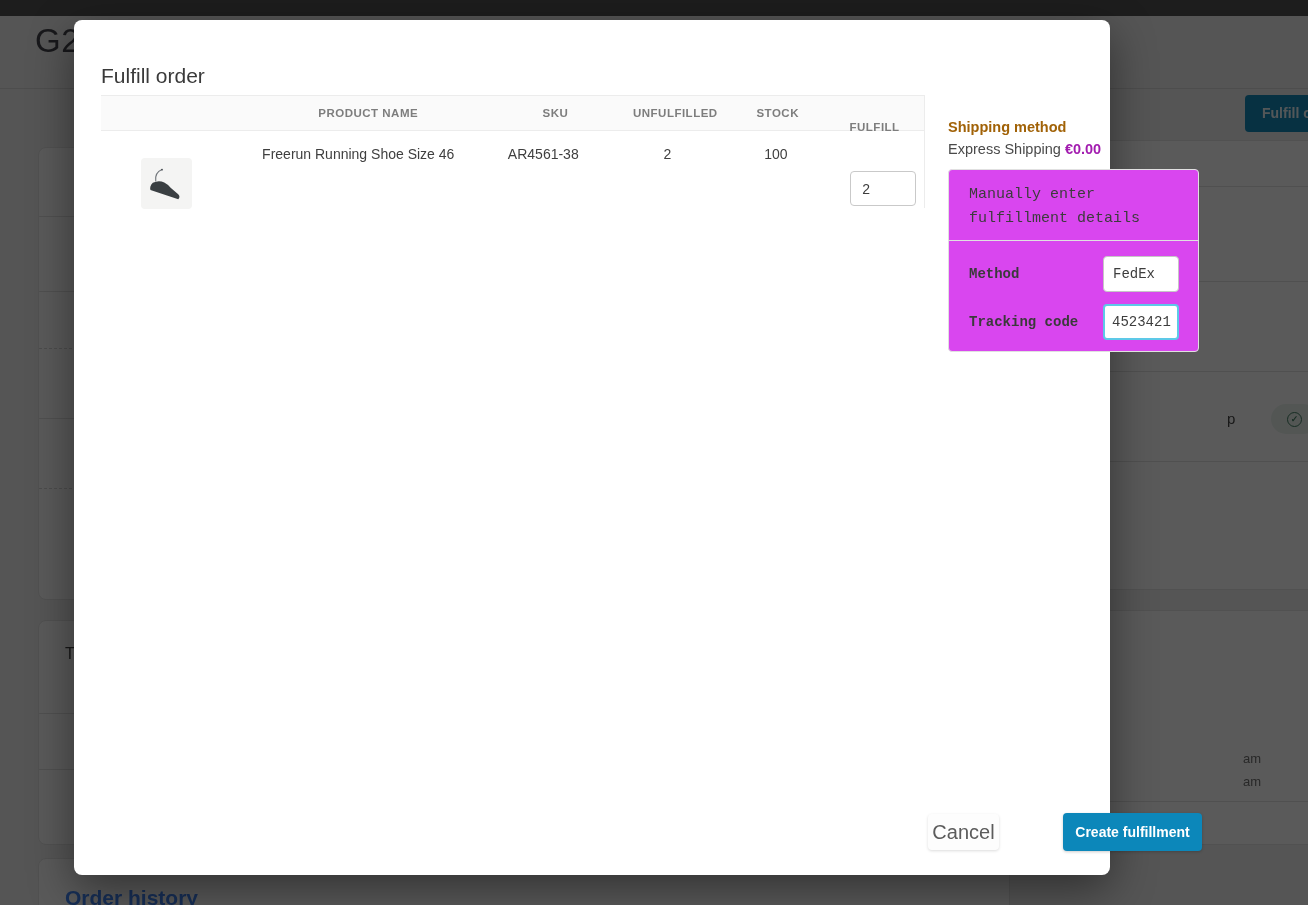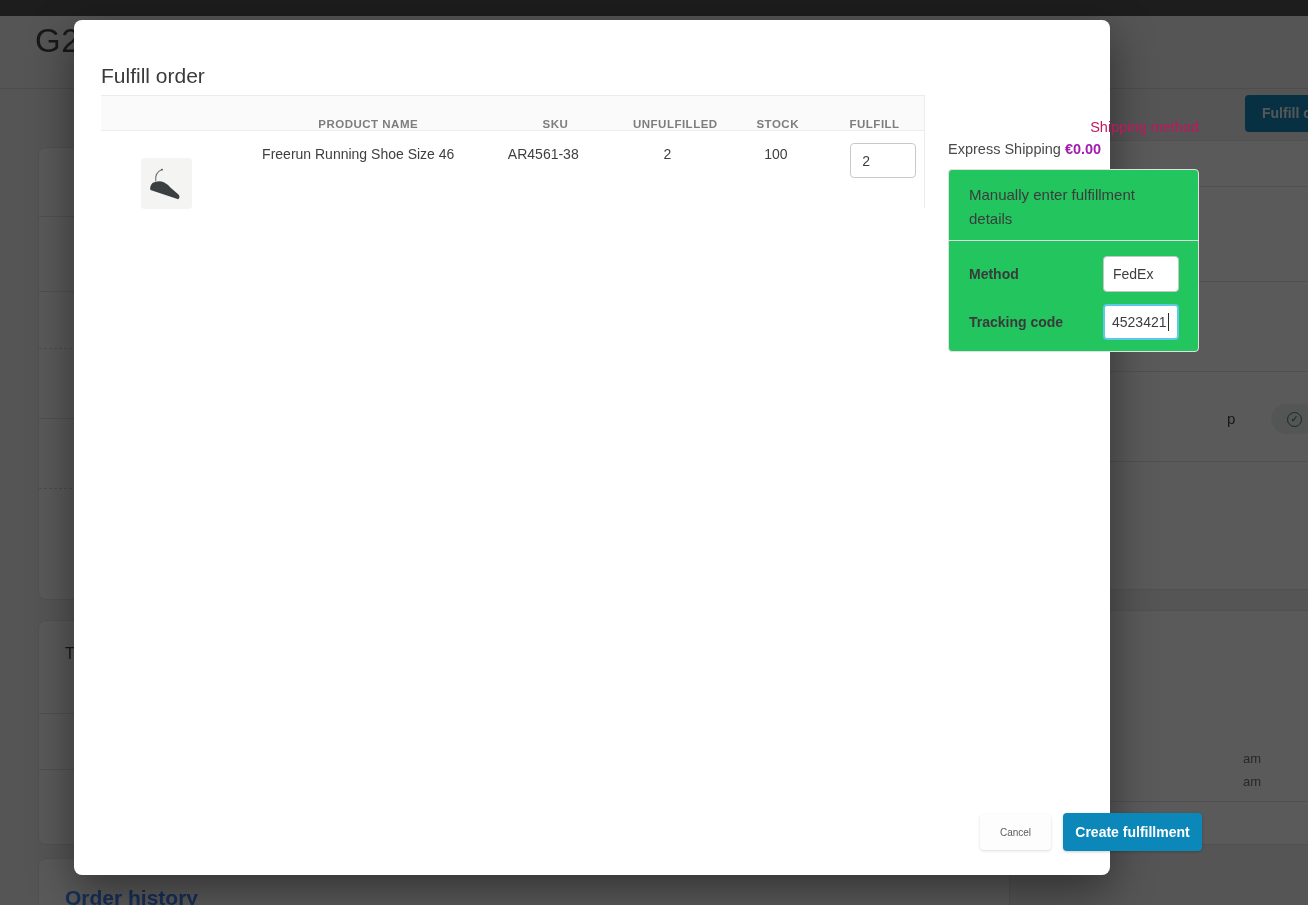--- a/index.html
+++ b/index.html
@@ -37,52 +37,52 @@
 
   
   .overlay { position:absolute; inset:0; background:rgba(5,5,5,0.66); z-index:2; }
 
   
   .modal { position:absolute; left:74px; top:20px; width:1036px; height:855px; z-index:3;
     background:#ffffff; border-radius:8px; box-shadow:0 14px 45px rgba(0,0,0,.45); }
   .mtitle { position:absolute; left:27px; top:44px; font-size:21px; color:#3a3a3a; }
 
   .table { position:absolute; left:27px; top:75px; width:824px; border-right:1px solid #ececec; }
-  .thead { display:flex; align-items:flex-end; height:36px; background:#fafafa;
+  .thead { display:flex; align-items:center; height:36px; background:#fafafa;
     border-top:1px solid #ececec; border-bottom:1px solid #ececec; }
   .th { font-size:11.5px; font-weight:700; color:#7d7d7d; letter-spacing:.5px; text-align:center; }
   .trow { display:flex; height:77px;gap:16px; }
   .td { font-size:14px; color:#3f3f3f; text-align:center; padding-top:15px; line-height:16px; }
   .c1 { width:145px; } .c2 { width:245px; } .c3 { width:130px; }
-  .c4 { width:110px; } .c5 { width:95px; } .c6 { width:99px; }
+  .c4 { width:110px; } .c5 { width:95px; } .c6 { width:99px;margin-top:28px; }
   .thumb { width:51px; height:51px; margin:12px auto 0; background:#f4f4f3; border-radius:4px;
     display:flex; align-items:center; justify-content:center; }
   .qty { width:66px; height:35px; margin:12px 0 0 8px; border:1px solid #c9c9c9; border-radius:4px;
     padding:0 0 0 11px; font-size:14px; color:#3d3d3d; font-family:inherit; background:#fff; }
 
   .panel { position:absolute; left:874px; top:99px; width:251px; }
-  .ship-h { font-size:14.5px; font-weight:400; color:#be185d; margin-bottom:6px;text-align:right; }
+  .ship-h { font-size:14.5px; font-weight:700; color:#a16207; margin-bottom:6px; }
   .ship-v { font-size:14.5px; color:#4a4a4a; margin-bottom:12px; }
   .ship-v b { color:#a21caf; }
-  .mcard { border:1px solid #e0e0e0; border-radius:4px; background:#22c55e; }
+  .mcard { border:1px solid #e0e0e0; border-radius:4px; background:#d946ef;font-family:Liberation Mono, monospace; }
   .mcard-title { padding:13px 20px 9px; font-size:15px; line-height:24px; color:#3c3c3c; }
   .mdv { border-top:1px solid #e0e0e0; }
   .frow { display:flex; align-items:center; justify-content:space-between;
     padding:0 19px 0 20px; }
   .frow.r1 { margin-top:15px; }
   .frow.r2 { margin-top:12px; margin-bottom:11px; }
   .frow label { font-size:14px; font-weight:600; color:#3a3a3a; }
   .fin { width:76px; height:36px; border:1px solid #c6c6c6; border-radius:4px;
     padding:0 9px; font-size:14px; color:#3d3d3d; font-family:inherit; background:#fff; }
   .fin.focus { border:2px solid #5dc9e8; display:flex; align-items:center; padding:0 7px; }
   .caret { width:1.5px; height:18px; background:#2b2b2b; margin-left:1px; }
 
-  .btn-cancel { position:absolute; left:906px; top:794px; width:71px; height:36px;
+  .btn-cancel { position:absolute; left:854px; top:794px; width:71px; height:36px;
     background:#fdfdfd; border:0; border-radius:4px; box-shadow:0 1px 3px rgba(0,0,0,.14);
-    color:#5c5c5c; font-size:10px; font-family:inherit; cursor:pointer; }
+    color:#5c5c5c; font-size:20px; font-family:inherit; cursor:pointer; }
   .btn-submit { position:absolute; left:989px; top:793px; width:139px; height:38px;
     background:#0c87ba; border:0; border-radius:4px; color:#ffffff; font-size:14px;
     font-weight:700; font-family:inherit; cursor:pointer; box-shadow:0 1px 3px rgba(0,0,0,.2); }
 </style>
 </head>
 <body>
 
 <div id="screen">
 
   <div class="bg">

